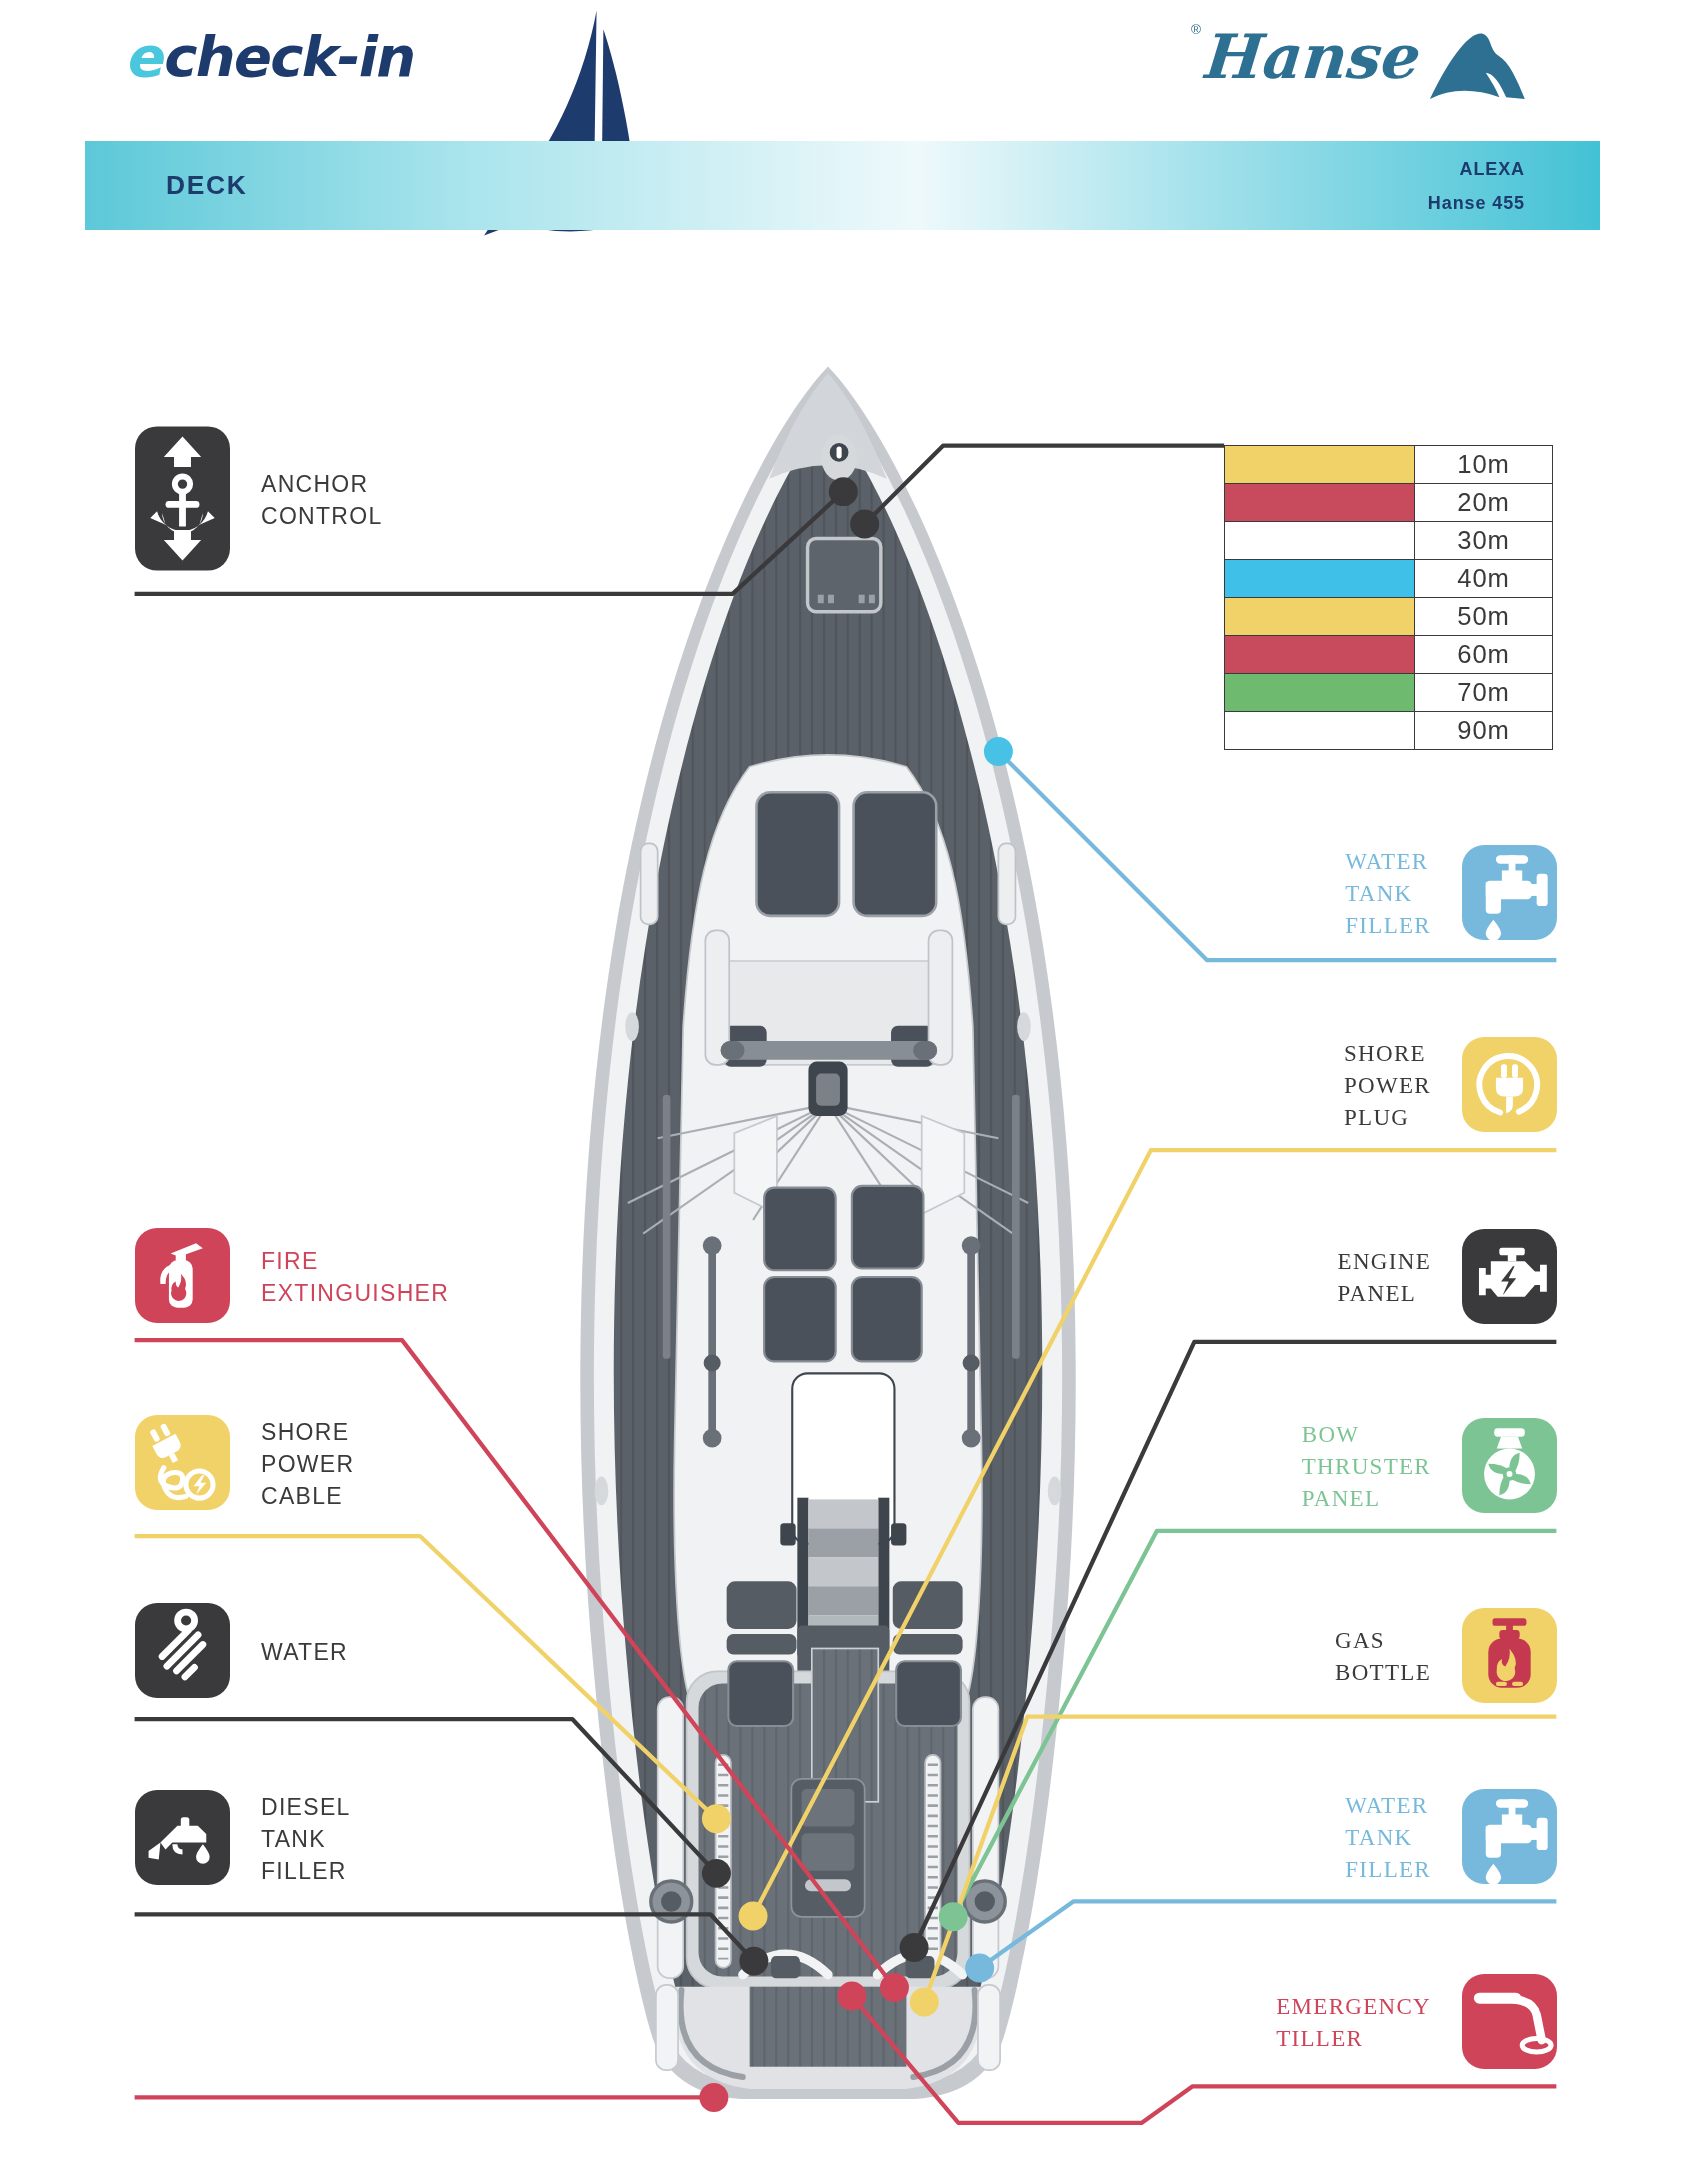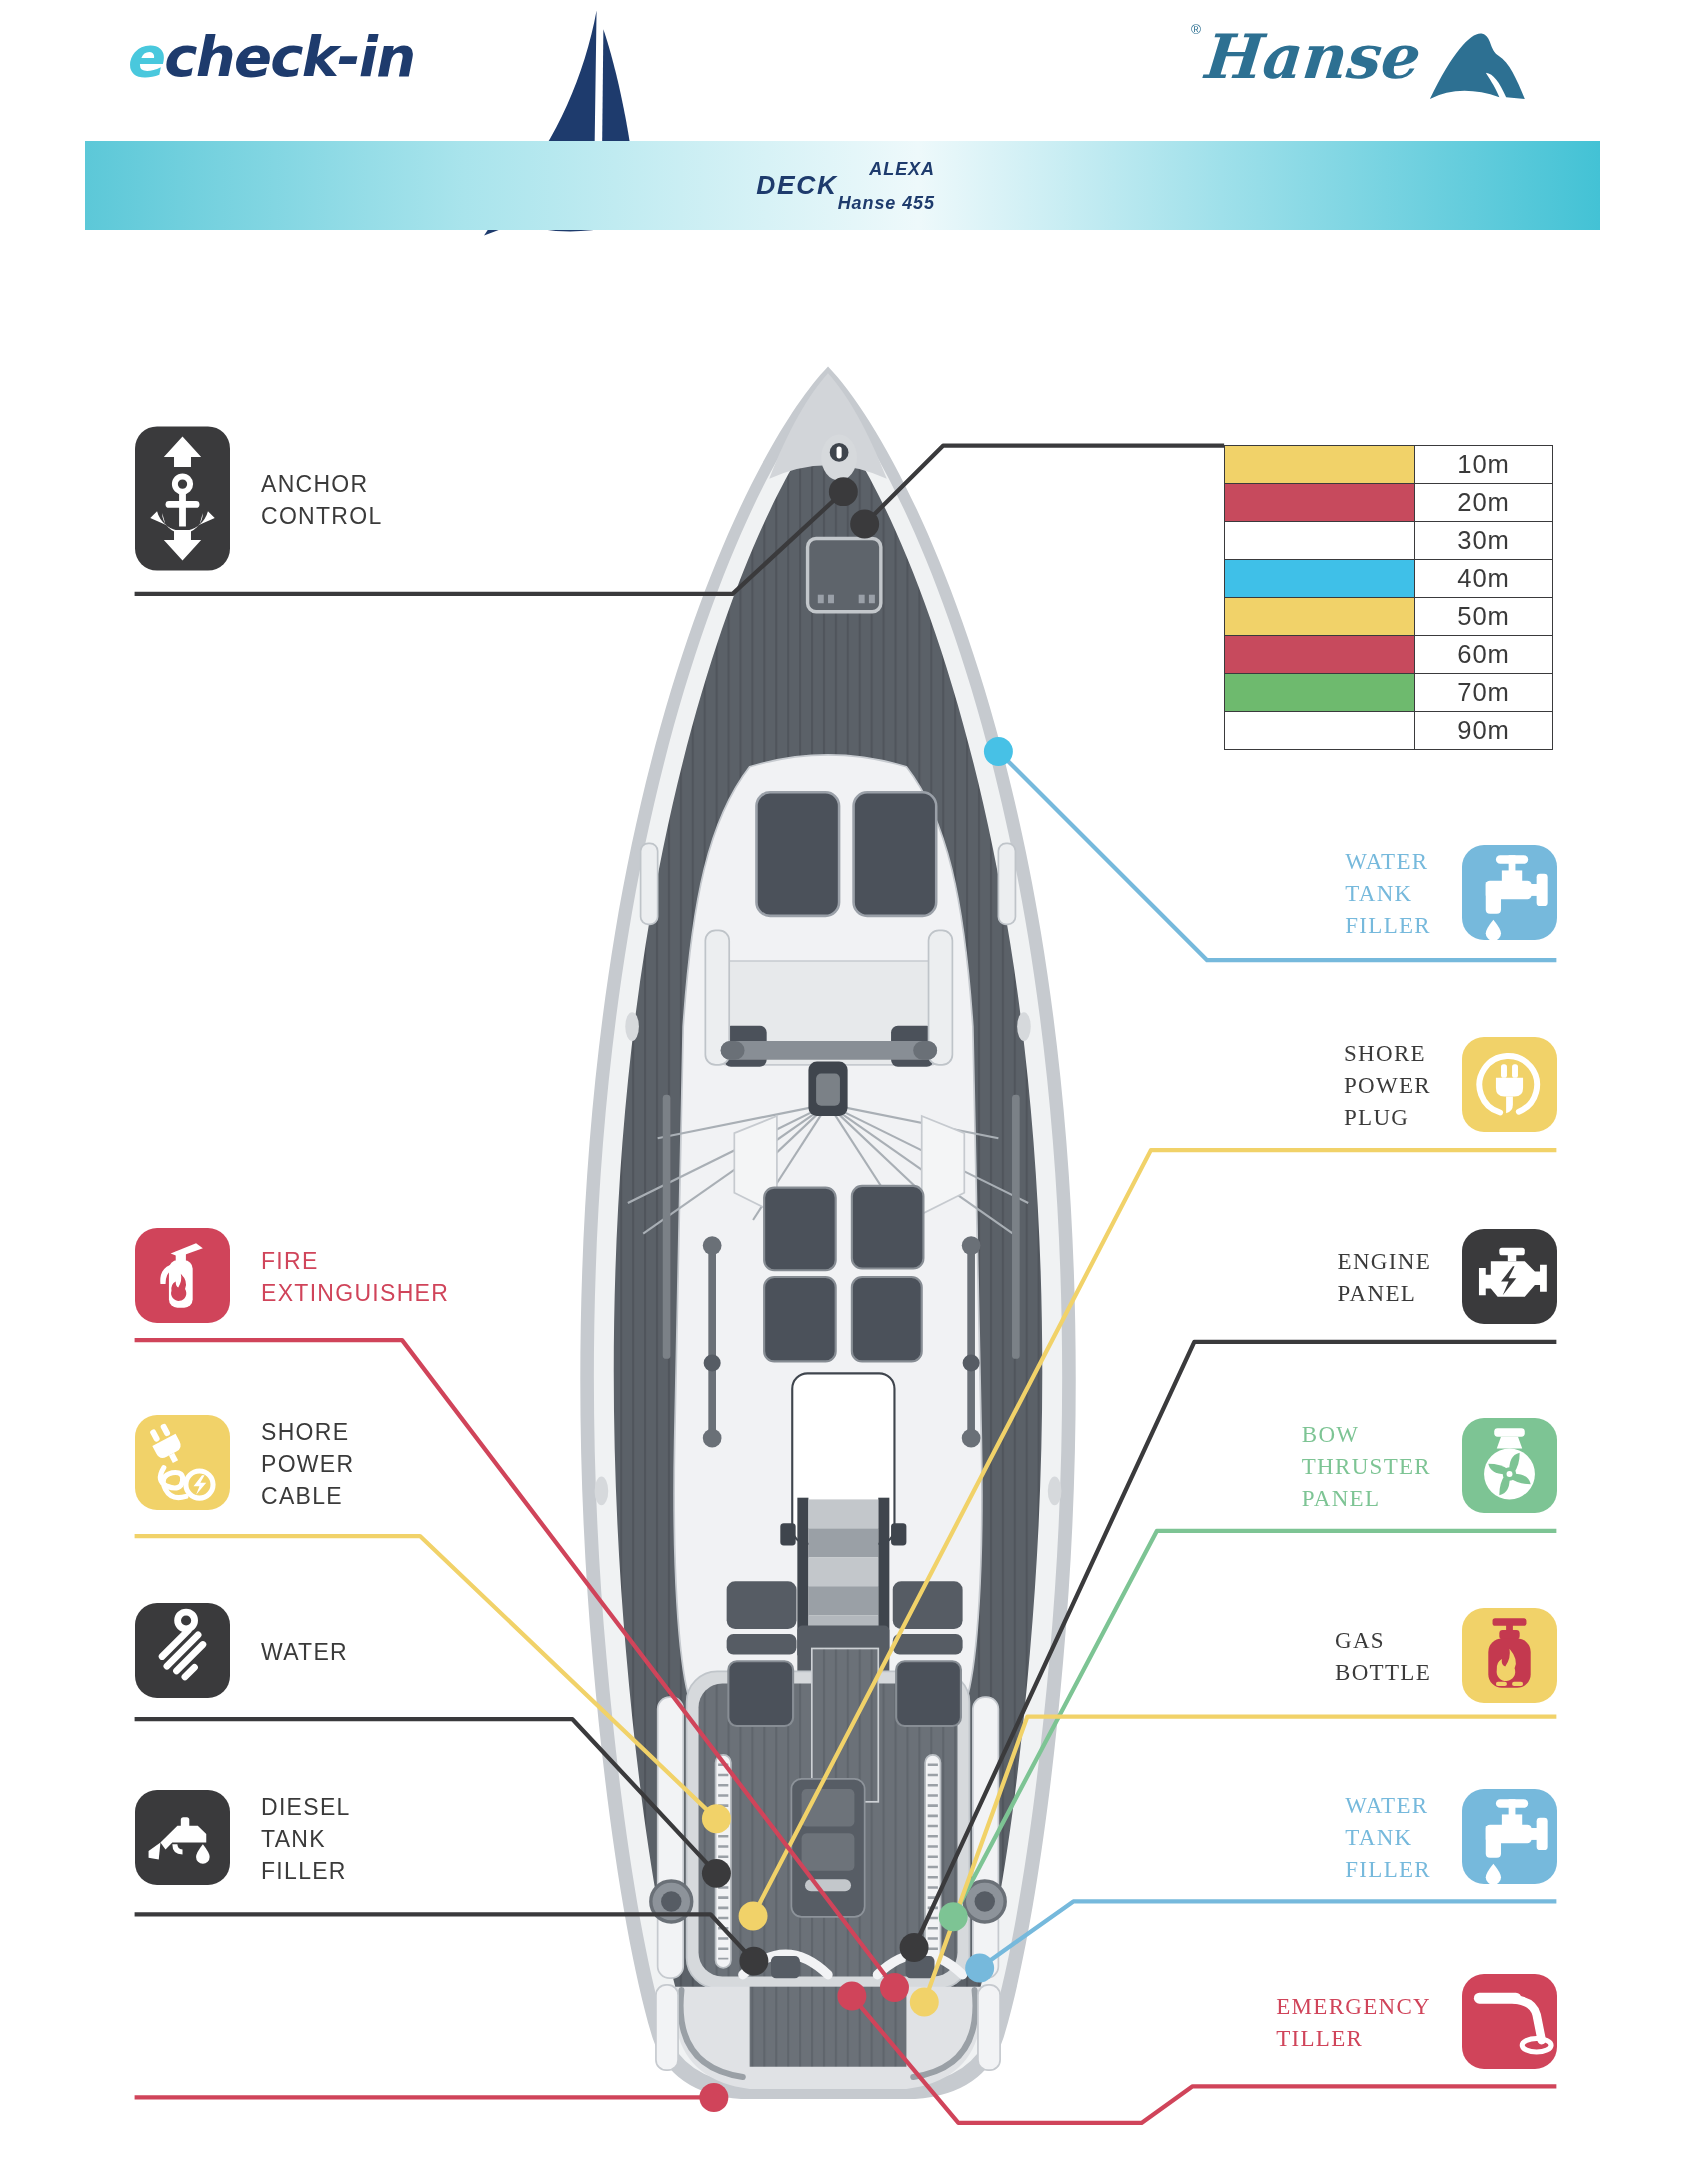--- a/index.html
+++ b/index.html
@@ -11,21 +11,21 @@
              font-style:italic;font-weight:bold;font-size:56px;letter-spacing:-1.7px;color:var(--c-navy);}
   .brandword .e{color:var(--c-cyan_e);}
   .sailboat{position:absolute;left:467px;top:6.8px;}
   .hanse{position:absolute;right:158px;top:25.6px;display:flex;align-items:flex-start;gap:5.1px;}
   .hanse-word{font-family:"DejaVu Serif",serif;font-style:italic;font-weight:bold;font-size:61px;
               color:var(--c-brand);transform:skewX(-6deg);line-height:1;}
   .hanse-reg{font-size:13.6px;color:var(--c-brand);position:relative;top:-3.4px;}
 
   .bar{position:absolute;left:85px;top:141px;width:1515px;height:89px;
        background:linear-gradient(90deg,#5cc8d8 0%,#a9e4ec 25%,#eef9fb 55%,#9fe0ea 75%,#43c2d5 100%);
-       display:flex;align-items:center;justify-content:center;font-style:italic;}
+       display:flex;align-items:center;justify-content:space-between;}
   .bar-left{margin-left:81px;font-size:26.4px;font-weight:bold;letter-spacing:1.7px;color:var(--c-navy);}
   .bar-right{margin-right:75px;text-align:right;font-size:18px;font-weight:bold;letter-spacing:0.9px;
              color:var(--c-navy);line-height:34px;}
 
   
   .scene{position:absolute;left:0;top:0;width:1685px;height:2181px;}
   .ln{fill:none;stroke-width:5px;stroke-linejoin:round;}
   .ln.dark{stroke:var(--c-dark);} .ln.red{stroke:var(--c-red);} .ln.yellow{stroke:var(--c-yellow);}
   .ln.blue{stroke:var(--c-blue);} .ln.green{stroke:var(--c-green);}
   .dot.dark{fill:var(--c-dark);} .dot.red{fill:var(--c-red);} .dot.yellow{fill:var(--c-yellow);}

